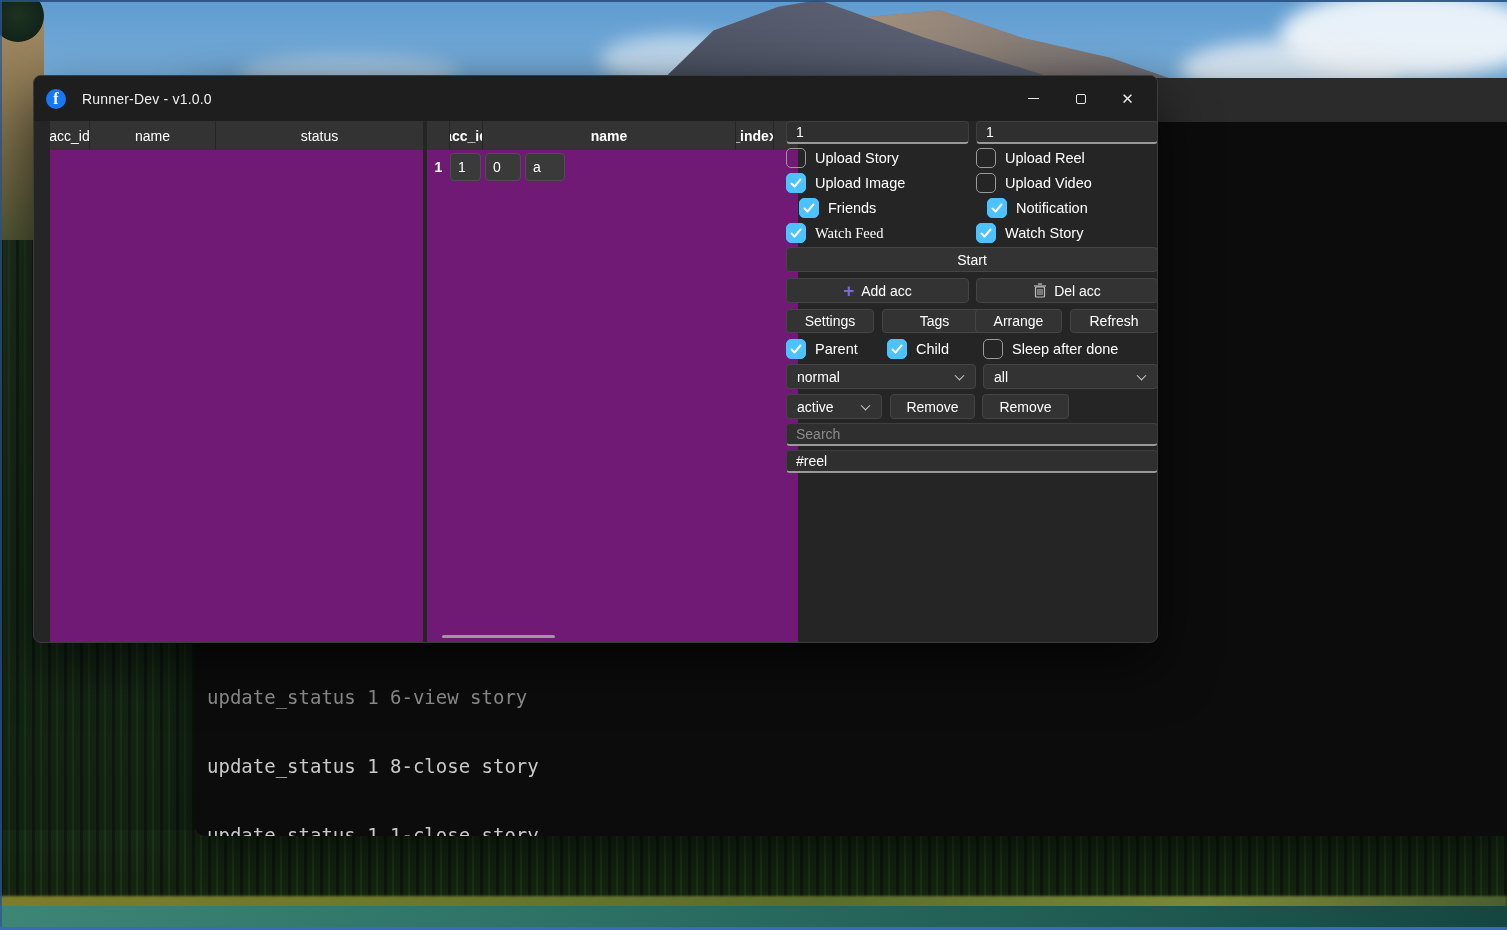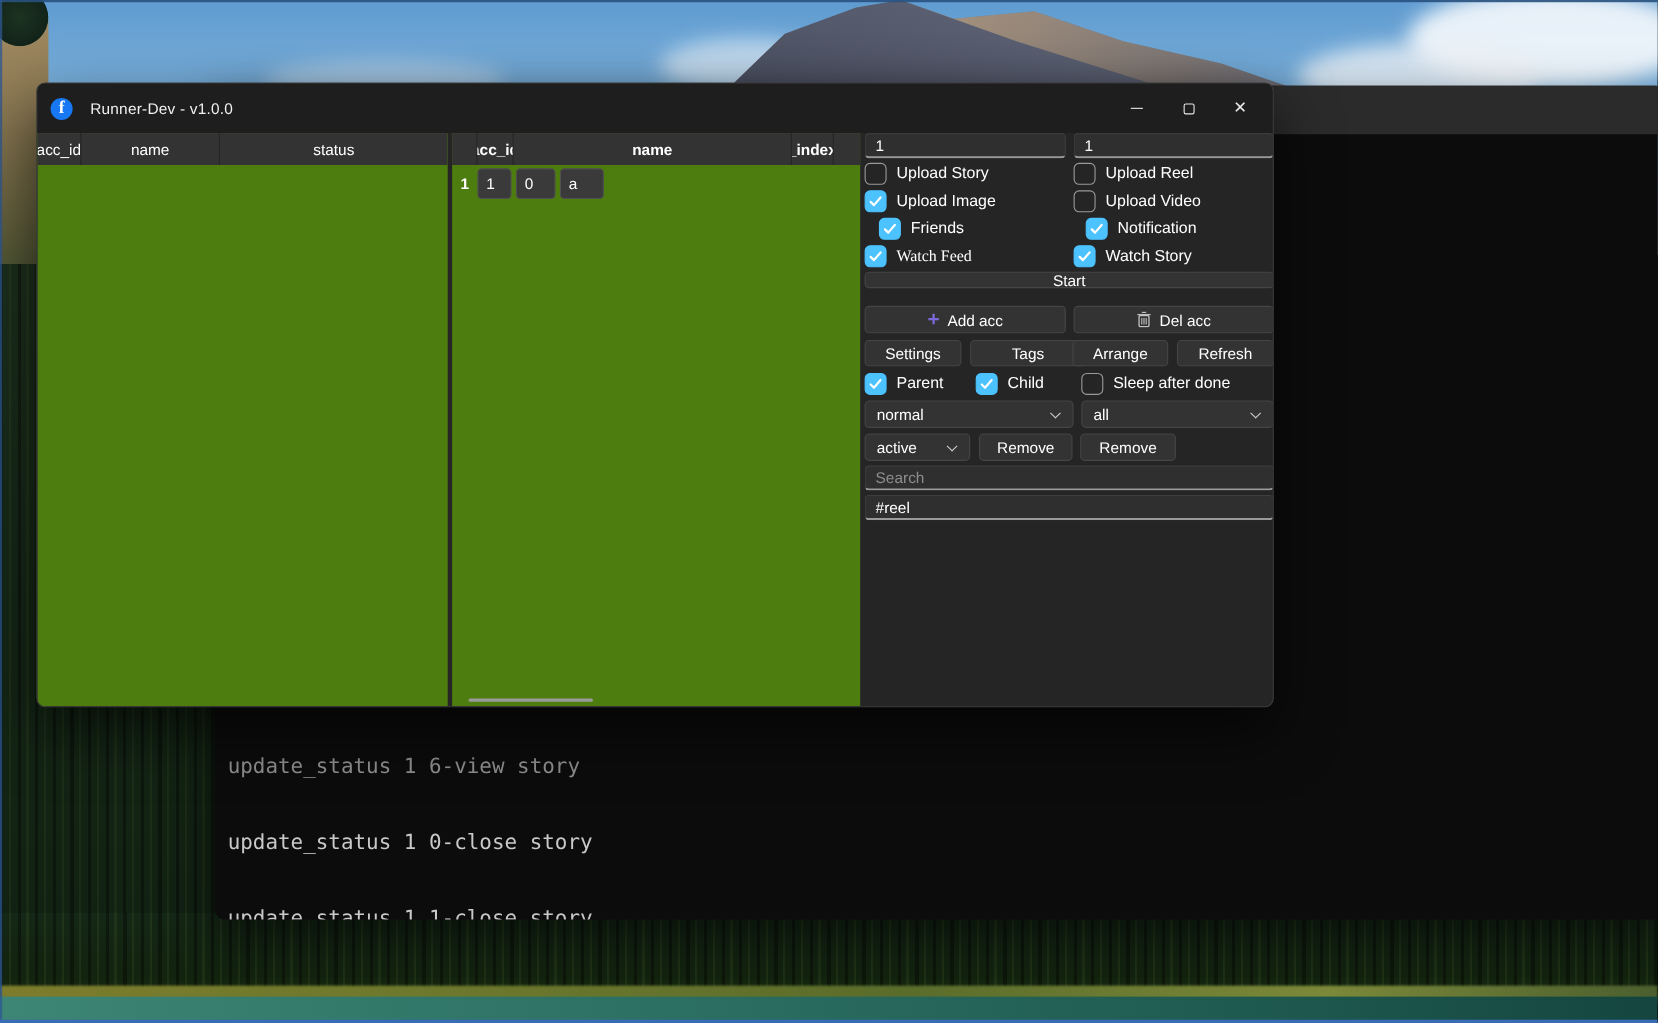--- a/index.html
+++ b/index.html
@@ -57,21 +57,21 @@
   .fb-icon { width:20px; height:20px; border-radius:50%; background:#1877f2; margin-left:12px;
       color:#fff; font-weight:bold; font-size:16px; line-height:20px; text-align:center; font-family:"Liberation Serif", serif; }
   .win-title { color:#f0f0f0; font-size:14px; margin-left:16px; letter-spacing:.2px; }
   .win-controls { position:absolute; right:6px; top:0; height:45px; display:flex; }
   .wc-btn { width:47px; height:45px; display:flex; align-items:center; justify-content:center; color:#e8e8e8; }
   .glyph-min { width:11px; height:1.5px; background:#e8e8e8; display:block; }
   .glyph-max { width:10px; height:10px; border:1.3px solid #e8e8e8; border-radius:2px; display:block; }
   .glyph-close { font-size:15px; line-height:15px; }
 
   
-  .tbl { position:absolute; top:45px; height:521px; background:#4d7c0f; overflow:hidden; }
+  .tbl { position:absolute; top:45px; height:521px; background:#701a75; overflow:hidden;margin-left:16px; }
   .tbl-left { left:0; width:373px; }
   .tbl-mid  { left:377px; width:371px; }
   .thead { display:flex; height:29px; background:#333333; color:#fff; font-size:14px; }
   .th { display:flex; align-items:center; justify-content:center; overflow:hidden; white-space:nowrap; border-right:1px solid #262626; }
   .tbl-mid .th { font-weight:bold; }
   .trow { display:flex; height:34px; align-items:center; color:#fff; font-size:14px; }
   .rownum { width:23px; text-align:center; font-weight:bold; flex:none; }
   .cellbox { background:#3a3a3a; border:1px solid #4f4f4f; border-radius:4px; height:28px; line-height:26px;
       padding:0 7px; margin-right:4px; overflow:hidden; white-space:nowrap; flex:none; }
   .hscroll { position:absolute; left:15px; top:514px; width:113px; height:3px; background:#9a9a9a; border-radius:2px; }
@@ -122,21 +122,21 @@
     <div class="edge-top"></div>
     <div class="edge-left"></div>
     <div class="edge-bottom"></div>
   </div>
 
   <div class="console-win">
     <div class="console-titlebar"></div>
     <div class="console-body">
       <div class="console-text">
         <div class="dim">update_status 1 6-view story</div>
-        <div>update_status 1 0-close story</div>
+        <div>update_status 1 8-close story</div>
         <div>update_status 1 1-close story</div>
         
         
         
         
       </div>
     </div>
   </div>
 
   <div class="app-win">
@@ -233,21 +233,21 @@
       </div>
       <div class="chk abs checked" style="left:190px; top:102px;">
         <span class="box">
             <svg class="tick" viewBox="0 0 12 12">
               <polyline points="1.5,6.5 4.5,9.5 10.5,2.5" fill="none" stroke="#fff" stroke-width="2" stroke-linecap="round" stroke-linejoin="round"></polyline>
             </svg>
           </span>
         <span>Watch Story</span>
       </div>
 
-      <div class="btn abs" style="left:0; top:126px; width:372px; height:15px;">Start</div>
+      <div class="btn abs" style="left:0; top:126px; width:372px; height:25px;">Start</div>
 
       <div class="btn abs" style="left:0; top:157px; width:183px; height:25px;">
         <span class="plus">+</span>
         <span>Add acc</span>
       </div>
       <div class="btn abs" style="left:190px; top:157px; width:182px; height:25px;">
         <svg width="14" height="15" viewBox="0 0 14 15">
           <rect x="2.5" y="4" width="9" height="10" rx="1" fill="none" stroke="#c0c0c0" stroke-width="1.2"></rect>
           <line x1="1" y1="3" x2="13" y2="3" stroke="#c0c0c0" stroke-width="1.2"></line>
           <line x1="5" y1="1" x2="9" y2="1" stroke="#c0c0c0" stroke-width="1.2"></line>

